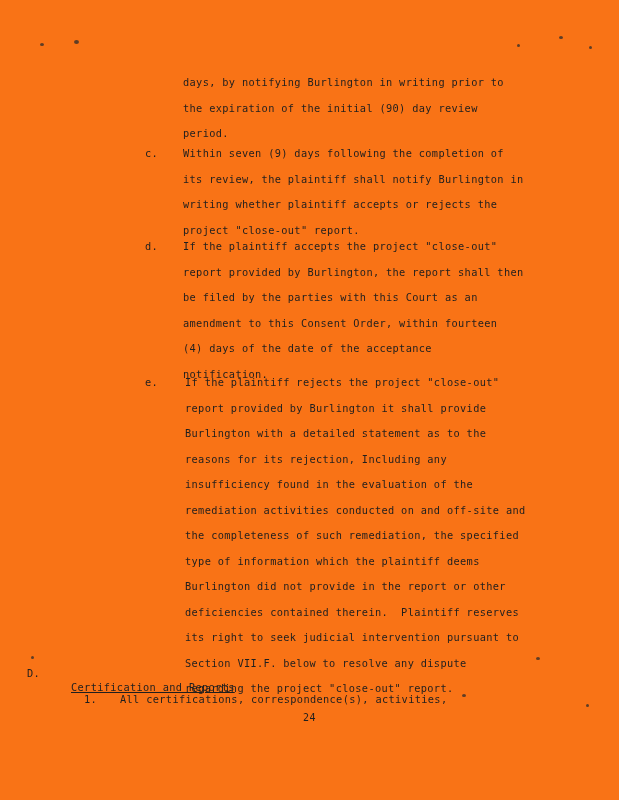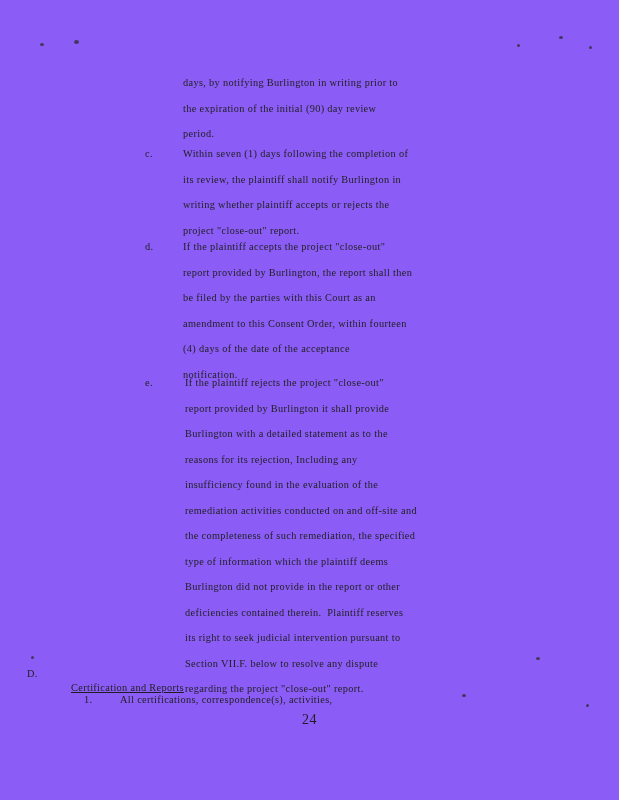--- a/index.html
+++ b/index.html
@@ -11,22 +11,21 @@
     height: 800px;
     background: #ffffff;
     font-family: "DejaVu Sans Mono", monospace;
     color: #1a1a1a;
     position: relative;
     overflow: hidden;
   }
   .page {
     position: absolute;
     inset: 0;
-    background: #8b5cf6;
-    font-family: Liberation Serif, serif;
+    background: #f97316;
   }
   
   .speck {
     position: absolute;
     background: #2b2b2b;
     border-radius: 50%;
     opacity: .75;
   }
   .doc-body {
     position: absolute;
@@ -63,21 +62,21 @@
     letter-spacing: 0.35px;
     text-decoration: underline;
     color: #1f1f1f;
   }
   .page-number {
     position: absolute;
     left: 0;
     right: 0;
     top: 712px;
     text-align: center;
-    font-size: 14px;
+    font-size: 10px;
     letter-spacing: .5px;
     color: #1f1f1f;
   }
 </style>
 </head>
 <body>
 
 <div class="page">
 
   <div class="speck" style="left:40px;top:43px;width:4px;height:3px;"></div>
@@ -90,21 +89,21 @@
   <div class="speck" style="left:536px;top:657px;width:4px;height:3px;"></div>
   <div class="speck" style="left:586px;top:704px;width:3px;height:3px;"></div>
 
   <div class="doc-body">
 
     <div class="block" style="left:183px;top:70px;width:360px;">days, by notifying Burlington in writing prior to
 the expiration of the initial (90) day review
 period.</div>
 
     <div class="marker" style="left:145px;top:141px;">c.</div>
-    <div class="block" style="left:183px;top:141px;width:360px;">Within seven (1) days following the completion of
+    <div class="block" style="left:183px;top:141px;width:360px;">Within seven (9) days following the completion of
 its review, the plaintiff shall notify Burlington in
 writing whether plaintiff accepts or rejects the
 project "close-out" report.</div>
 
     <div class="marker" style="left:145px;top:234px;">d.</div>
     <div class="block" style="left:183px;top:234px;width:360px;">If the plaintiff accepts the project "close-out"
 report provided by Burlington, the report shall then
 be filed by the parties with this Court as an
 amendment to this Consent Order, within fourteen
 (4) days of the date of the acceptance

